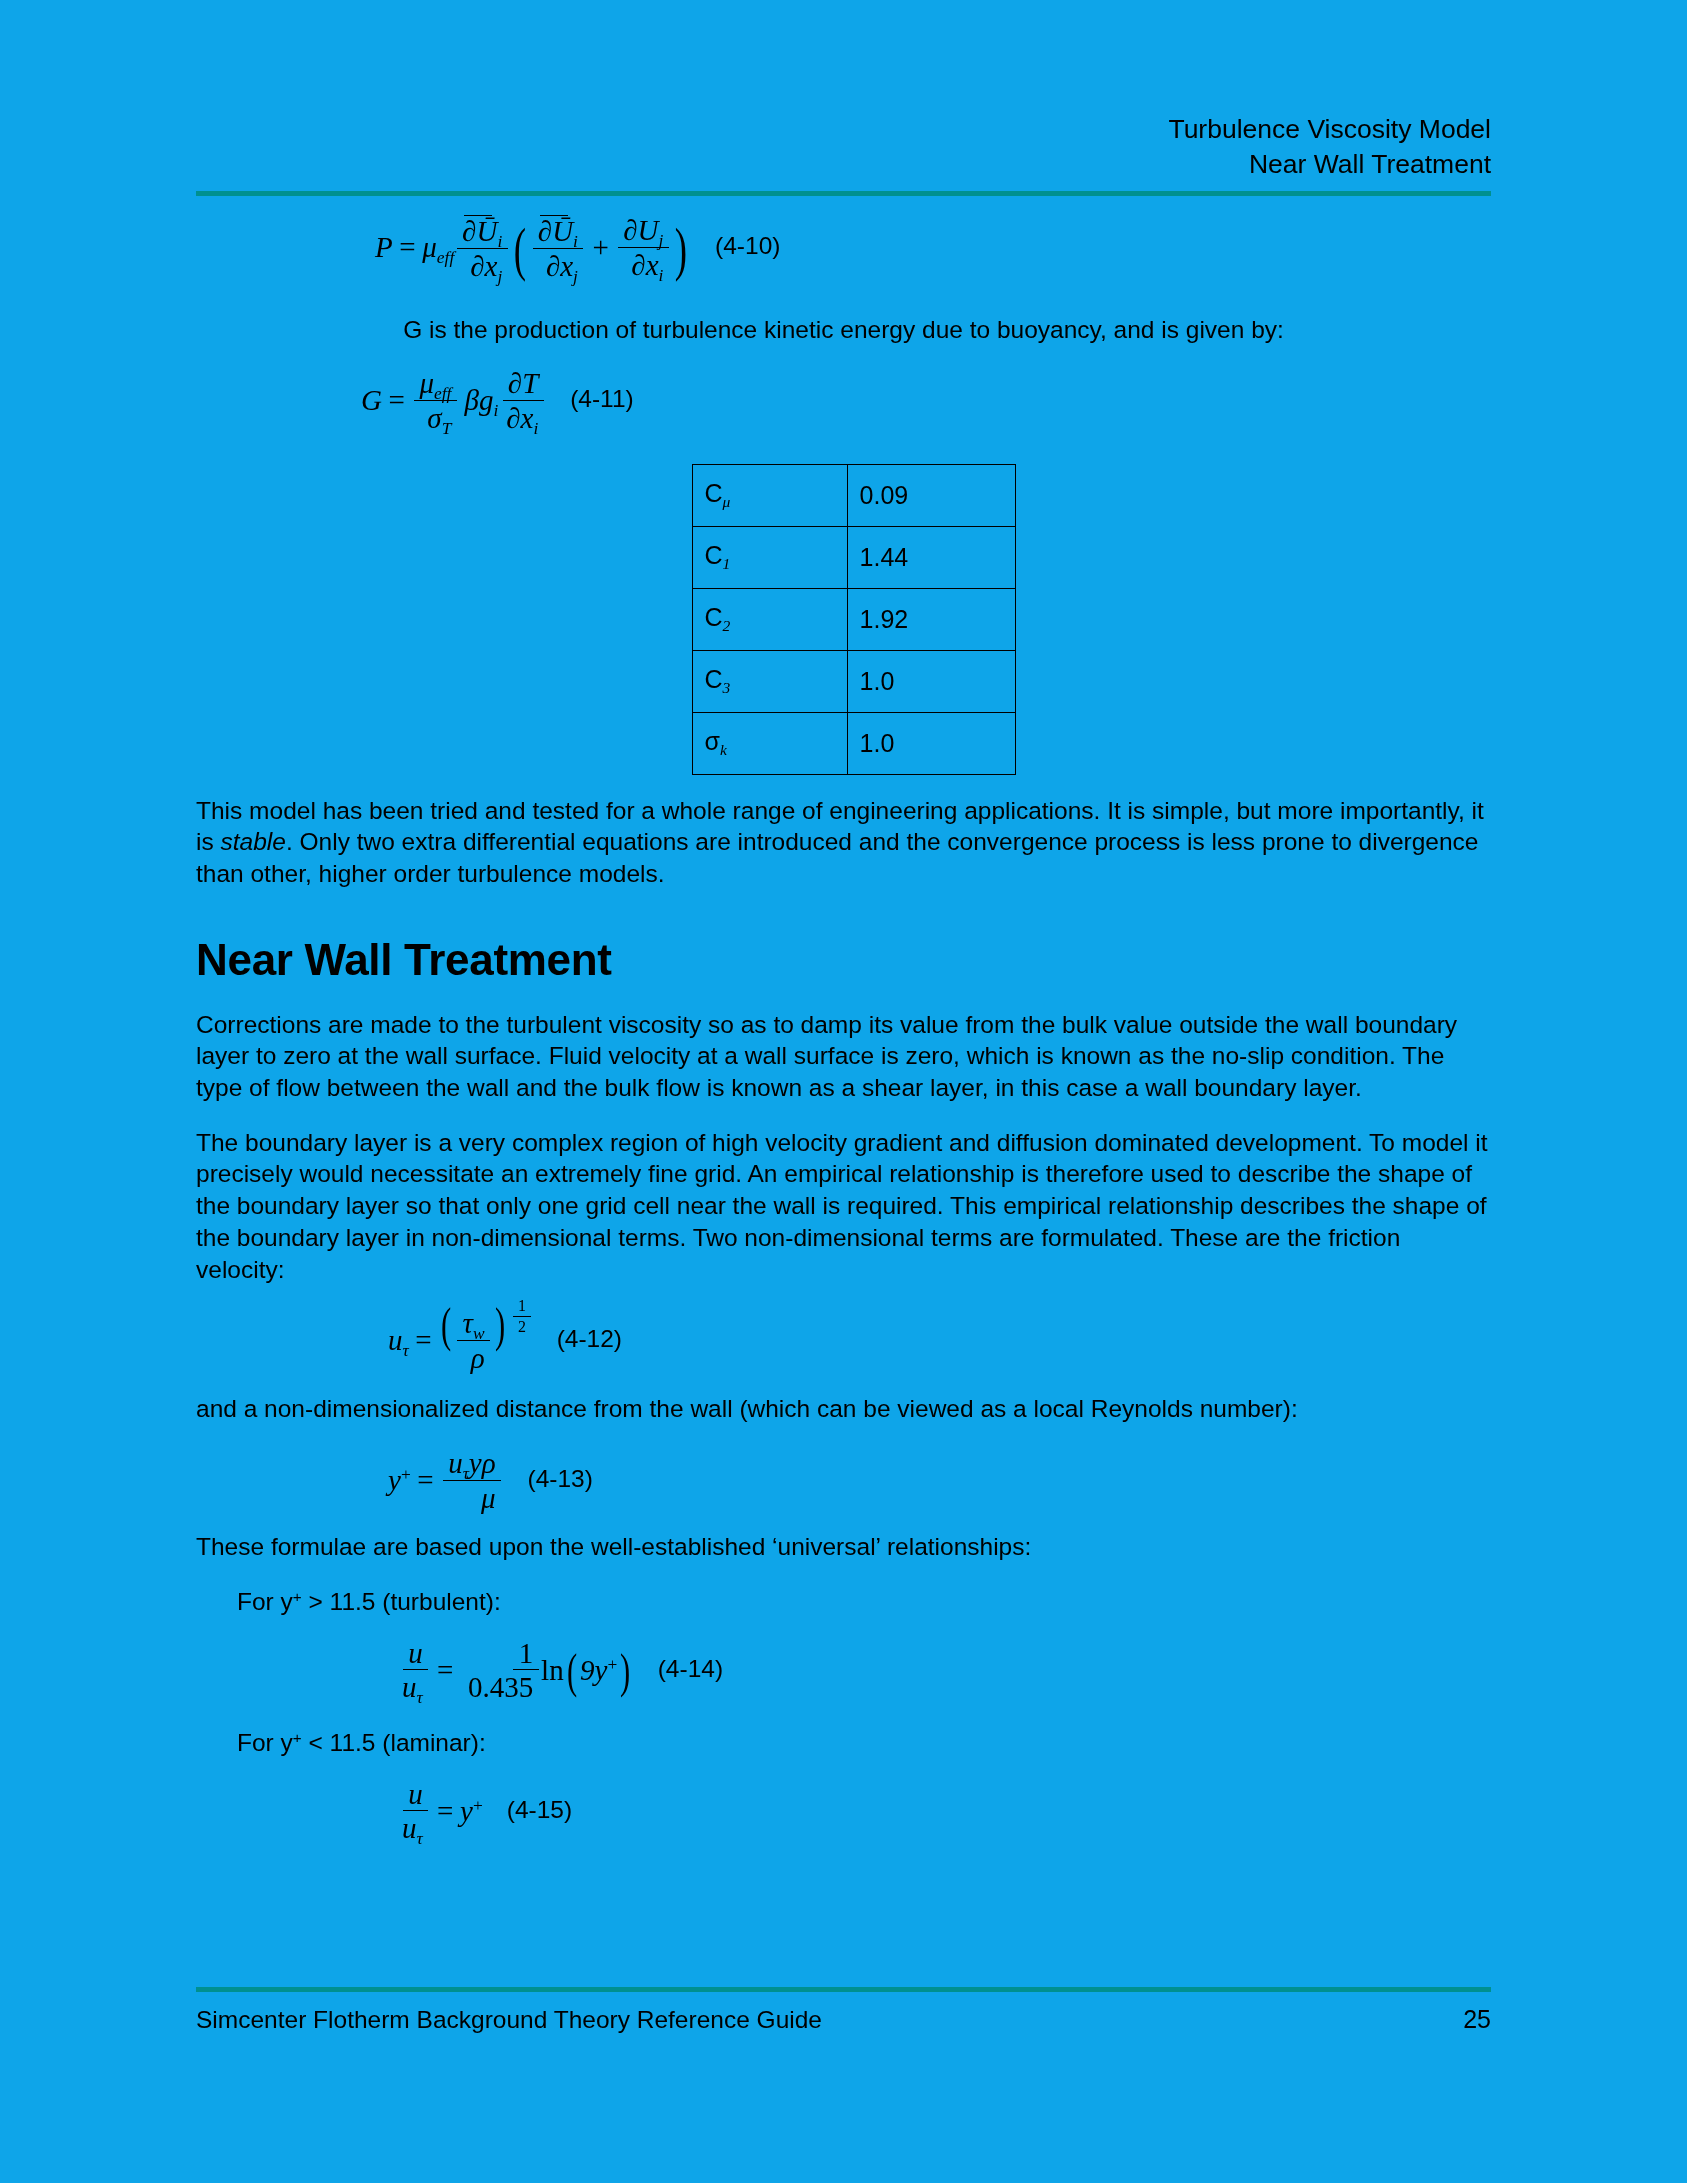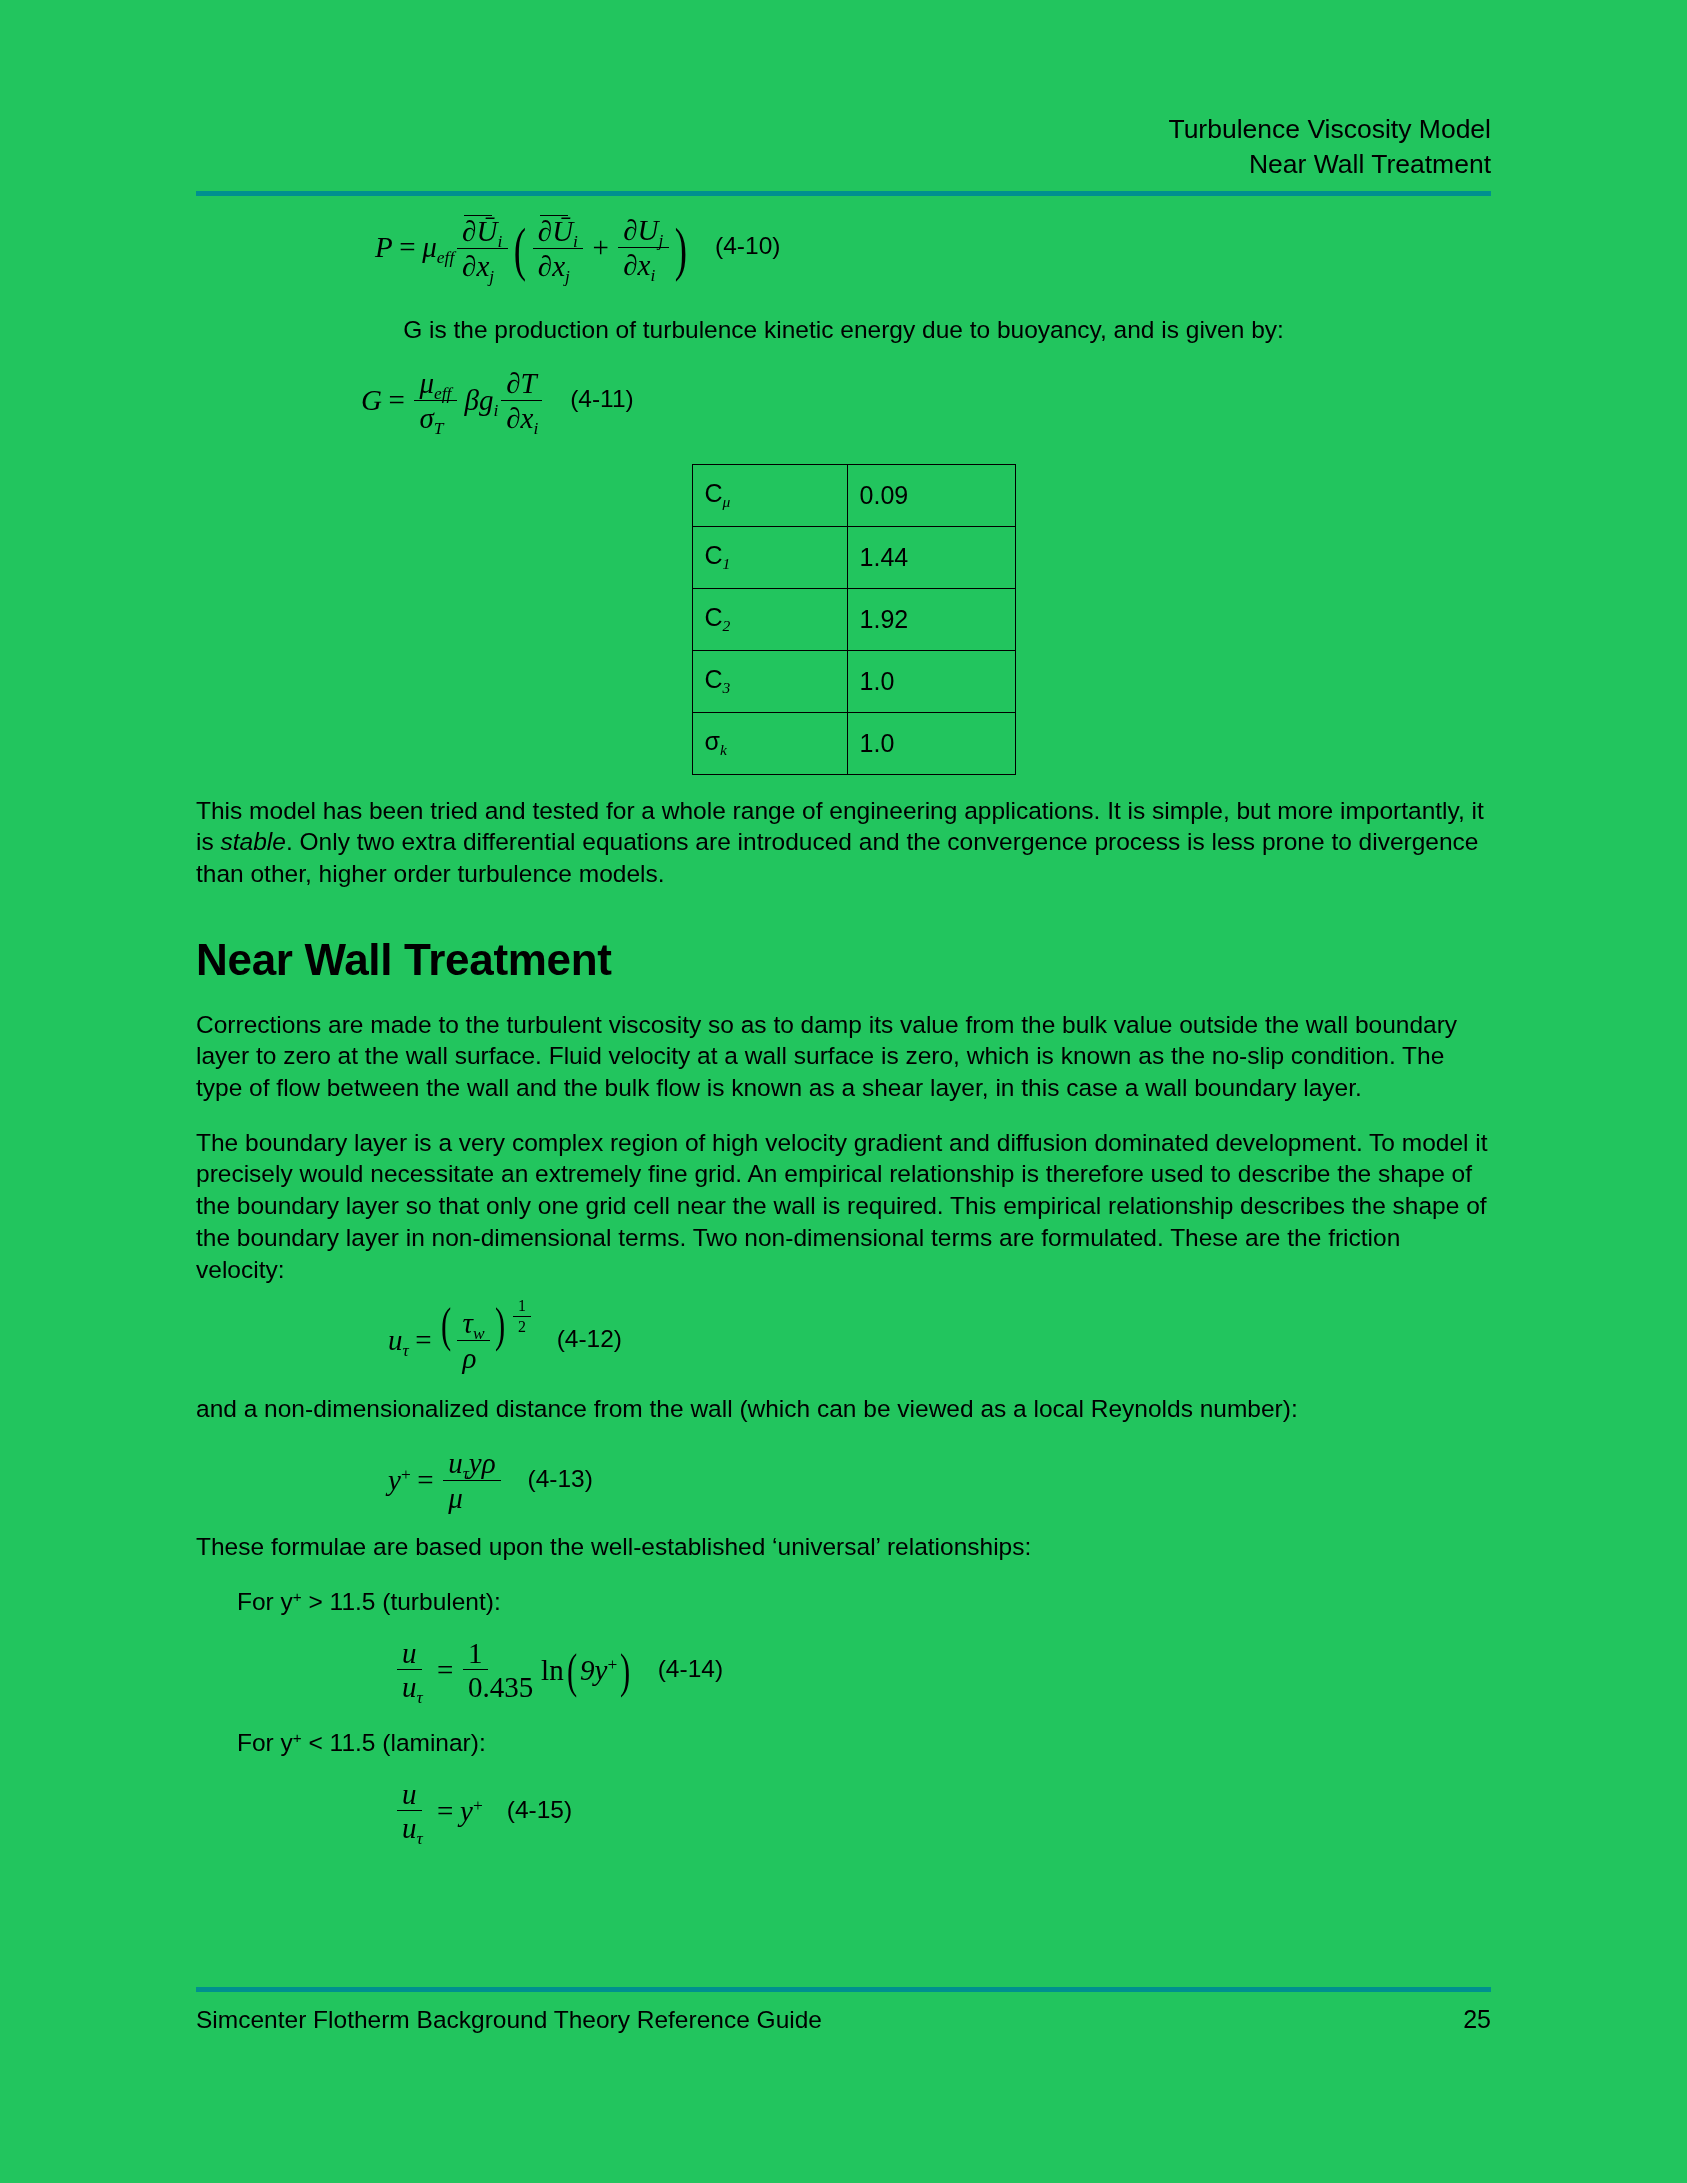--- a/index.html
+++ b/index.html
@@ -8,21 +8,21 @@
     background: #ffffff;
   }
   body {
     font-family: "Liberation Sans", sans-serif;
     color: #000000;
   }
   .page {
     position: relative;
     width: 1687px;
     height: 2183px;
-    background: #22c55e;
+    background: #0ea5e9;
     box-sizing: border-box;
     padding: 0;
     overflow: hidden;
   }
 
   
   .header {
     position: absolute;
     left: 196px;
     right: 196px;
@@ -86,21 +86,21 @@
   .math .op {
     font-style: normal;
     padding: 0 6.6px;
   }
   .math .upright { font-style: normal; }
 
   
   .frac {
     display: inline-flex;
     flex-direction: column;
-    align-items: flex-start;
+    align-items: flex-end;
     justify-content: center;
     vertical-align: middle;
     margin: 0 2.6px;
     line-height: 1.05;
   }
   .frac > .num {
     padding: 0 5.3px 1.3px 5.3px;
     border-bottom: 1.7px solid #000;
     display: block;
     white-space: nowrap;

